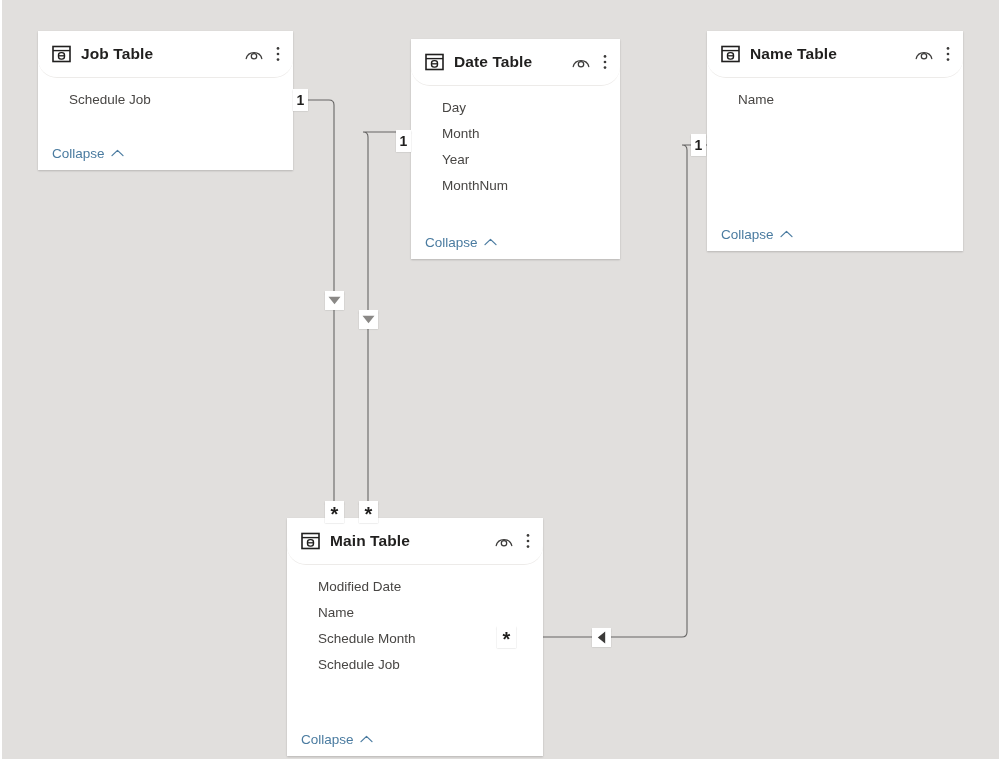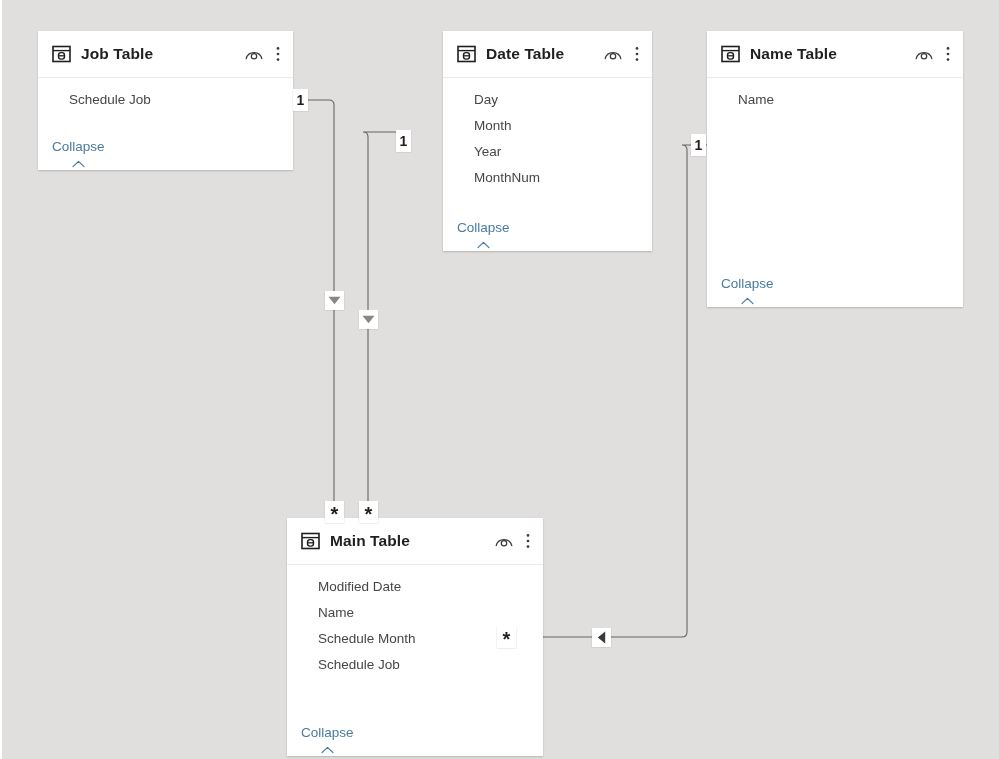--- a/index.html
+++ b/index.html
@@ -38,20 +38,21 @@
     box-sizing: border-box;
   }
   .card-header {
     height: 47px;
     min-height: 47px;
     display: flex;
     align-items: center;
     padding: 0 9px 0 14px;
     border-bottom: 1px solid #edebe9;
     box-sizing: border-box;
+    border-radius: 19px;
   }
   .tbl-icon {
     width: 19px; height: 18px;
     flex: 0 0 auto;
     margin-right: 10px;
     display: block;
   }
   .card-title {
     font-size: 15.5px;
     color: #201f1e;
@@ -104,21 +105,20 @@
     box-sizing: border-box;
   }
   .collapse-link {
     display: inline-flex;
     align-items: center;
     gap: 6px;
     font-size: 13.5px;
     color: #4a7ba0;
     cursor: pointer;
     user-select: none;
-    flex-direction: column;
   }
   .chev-up { width: 13px; height: 8px; display:block; }
 
   
   #rel-svg {
     position: absolute;
     left: 0; top: 0;
     width: 999px; height: 759px;
     pointer-events: none;
   }
@@ -209,21 +209,21 @@
           <span class="collapse-link">
             <span>Collapse</span>
             <span style="display: flex;">
               <svg class="chev-up" viewBox="0 0 13 8" xmlns="http://www.w3.org/2000/svg">
                 <path d="M1 6.6 L6.5 1.4 L12 6.6" fill="none" stroke="#4a7ba0" stroke-width="1.25" stroke-linecap="round" stroke-linejoin="round"></path>
               </svg>
             </span>
           </span>
         </div>
       </div>
-      <div class="table-card" style="left: 411px; top: 31px; width: 209px; height: 220px; margin-left: 32px;">
+      <div class="table-card" style="left: 411px; top: 39px; width: 209px; height: 220px;">
         <div class="card-header">
           <span style="display: flex;">
             <svg class="tbl-icon" viewBox="0 0 19 18" xmlns="http://www.w3.org/2000/svg">
               <rect x="1" y="1.5" width="17" height="15" fill="none" stroke="#201f1e" stroke-width="1.6"></rect>
               <line x1="1" y1="5.6" x2="18" y2="5.6" stroke="#201f1e" stroke-width="1.4"></line>
               <rect x="6.5" y="7.6" width="6" height="6.5" rx="2.6" fill="none" stroke="#201f1e" stroke-width="1.4"></rect>
               <line x1="6.5" y1="10.8" x2="12.5" y2="10.8" stroke="#201f1e" stroke-width="1.3"></line>
             </svg>
           </span>
           <div class="card-title">Date Table</div>
@@ -265,21 +265,21 @@
           <span class="collapse-link">
             <span>Collapse</span>
             <span style="display: flex;">
               <svg class="chev-up" viewBox="0 0 13 8" xmlns="http://www.w3.org/2000/svg">
                 <path d="M1 6.6 L6.5 1.4 L12 6.6" fill="none" stroke="#4a7ba0" stroke-width="1.25" stroke-linecap="round" stroke-linejoin="round"></path>
               </svg>
             </span>
           </span>
         </div>
       </div>
-      <div class="table-card" style="left: 707px; top: 31px; width: 256px; height: 276px;">
+      <div class="table-card" style="left: 707px; top: 31px; width: 256px; height: 220px;">
         <div class="card-header">
           <span style="display: flex;">
             <svg class="tbl-icon" viewBox="0 0 19 18" xmlns="http://www.w3.org/2000/svg">
               <rect x="1" y="1.5" width="17" height="15" fill="none" stroke="#201f1e" stroke-width="1.6"></rect>
               <line x1="1" y1="5.6" x2="18" y2="5.6" stroke="#201f1e" stroke-width="1.4"></line>
               <rect x="6.5" y="7.6" width="6" height="6.5" rx="2.6" fill="none" stroke="#201f1e" stroke-width="1.4"></rect>
               <line x1="6.5" y1="10.8" x2="12.5" y2="10.8" stroke="#201f1e" stroke-width="1.3"></line>
             </svg>
           </span>
           <div class="card-title">Name Table</div>

